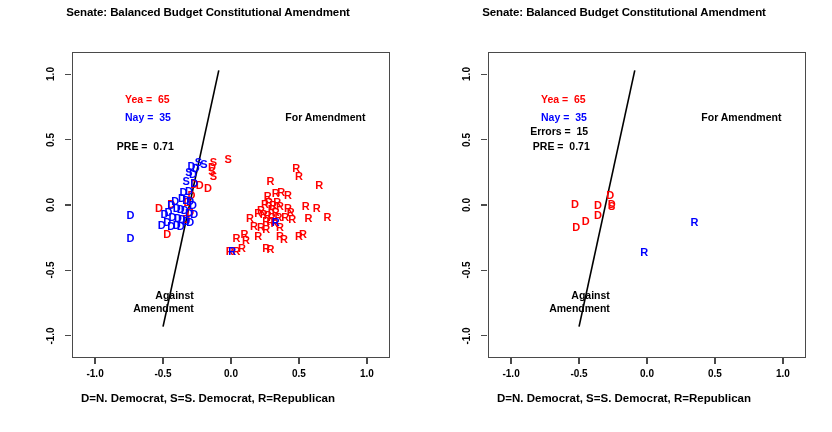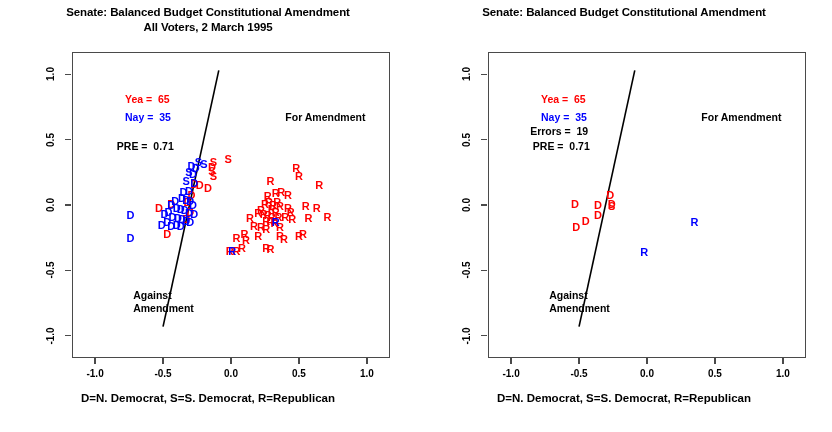--- a/index.html
+++ b/index.html
@@ -136,32 +136,31 @@
 
   .region-label {
     position: absolute;
     font-size: 10.5px;
     font-weight: bold;
     color: #000000;
     white-space: pre;
     line-height: 13px;
   }
   .region-for { text-align: center; }
-  .region-against { text-align: left; }
+  .region-against { text-align: right; }
 </style>
 </head>
 <body>
 
 <div class="figure">
 
   <div class="panel panel-left">
 
     <div class="title">
       <span>Senate: Balanced Budget Constitutional Amendment</span>
-      <span class="title-line2">All Voters, 2 March 1995</span>
     </div>
 
     <div class="plotbox"></div>
     <div class="datalayer" id="layer-0">
         <svg class="sepline" width="318" height="306">
           <line x1="91.05128205128204" y1="274.61538461538464" x2="146.76923076923077" y2="18.307692307692264" stroke="#000000" stroke-width="1.6"></line>
         </svg>
         <div class="pt pt-R" style="left: 156.282px; top: 107.231px;">S</div>
         <div class="pt pt-R" style="left: 141.333px; top: 109.846px;">S</div>
         <div class="pt pt-R" style="left: 139.974px; top: 119px;">S</div>
@@ -312,21 +311,21 @@
         <div class="pt pt-R" style="left: 123.667px; top: 154.308px;">S</div>
         <div class="pt pt-R" style="left: 110.077px; top: 153px;">D</div>
         <div class="pt pt-R" style="left: 86.9744px; top: 151.692px;">D</div>
         <div class="pt pt-R" style="left: 110.077px; top: 163.462px;">D</div>
         <div class="pt pt-R" style="left: 97.8462px; top: 168.692px;">D</div>
         <div class="pt pt-R" style="left: 88.3333px; top: 175.231px;">D</div>
         <div class="pt pt-B" style="left: 206.564px; top: 170px;">R</div>
         <div class="pt pt-B" style="left: 156.282px; top: 200.077px;">R</div>
         <div class="annot annot-yea" style="left: 53px; top: 40.5385px;">Yea =  65</div>
         <div class="annot annot-nay" style="left: 53px; top: 58.8462px;">Nay =  35</div>
-        <div class="annot annot-errors" style="left: 42.1282px; top: 72.5769px;">Errors =  19</div>
+        <div class="annot annot-errors" style="left: 42.1282px; top: 72.5769px;">Errors =  15</div>
         <div class="annot annot-pre" style="left: 44.8462px; top: 87.6154px;">PRE =  0.71</div>
         <div class="region-label region-for" style="left: 213.359px; top: 58.8462px;">For Amendment</div>
         <div class="region-label region-against" style="left: 61.1538px; top: 236.692px;"><div>Against</div><div>Amendment</div></div>
       </div>
     <div class="datalayer" id="axes-1">
         <div class="ytick-mark" style="left: -7px; top: 283.119px;"></div>
         <div class="ytick-label" style="left: -22px; top: 283.769px;">-1.0</div>
         <div class="ytick-mark" style="left: -7px; top: 217.735px;"></div>
         <div class="ytick-label" style="left: -22px; top: 218.385px;">-0.5</div>
         <div class="ytick-mark" style="left: -7px; top: 152.35px;"></div>

